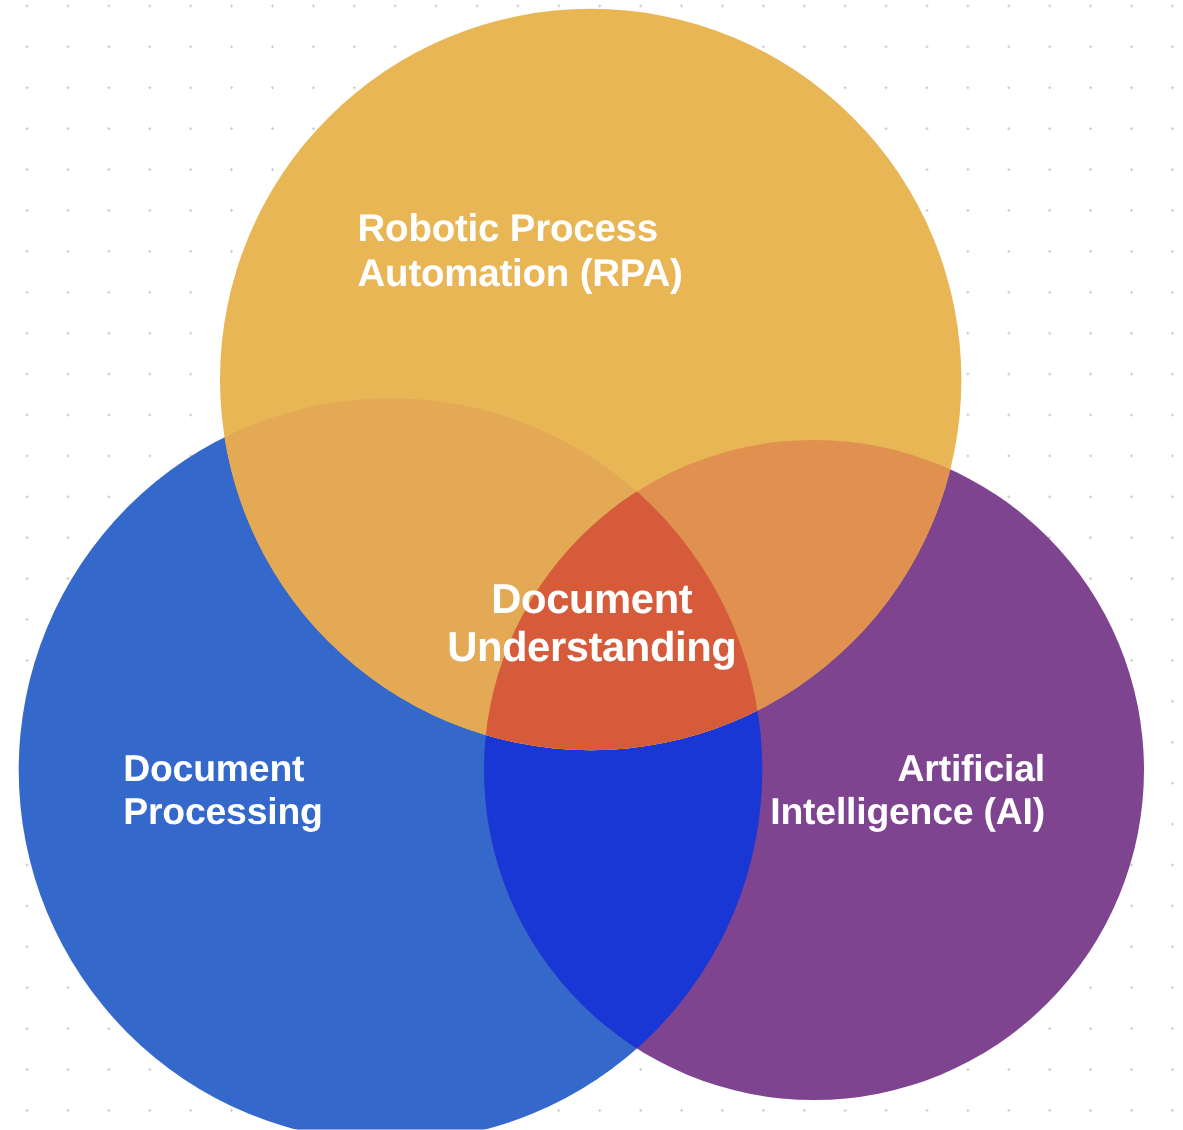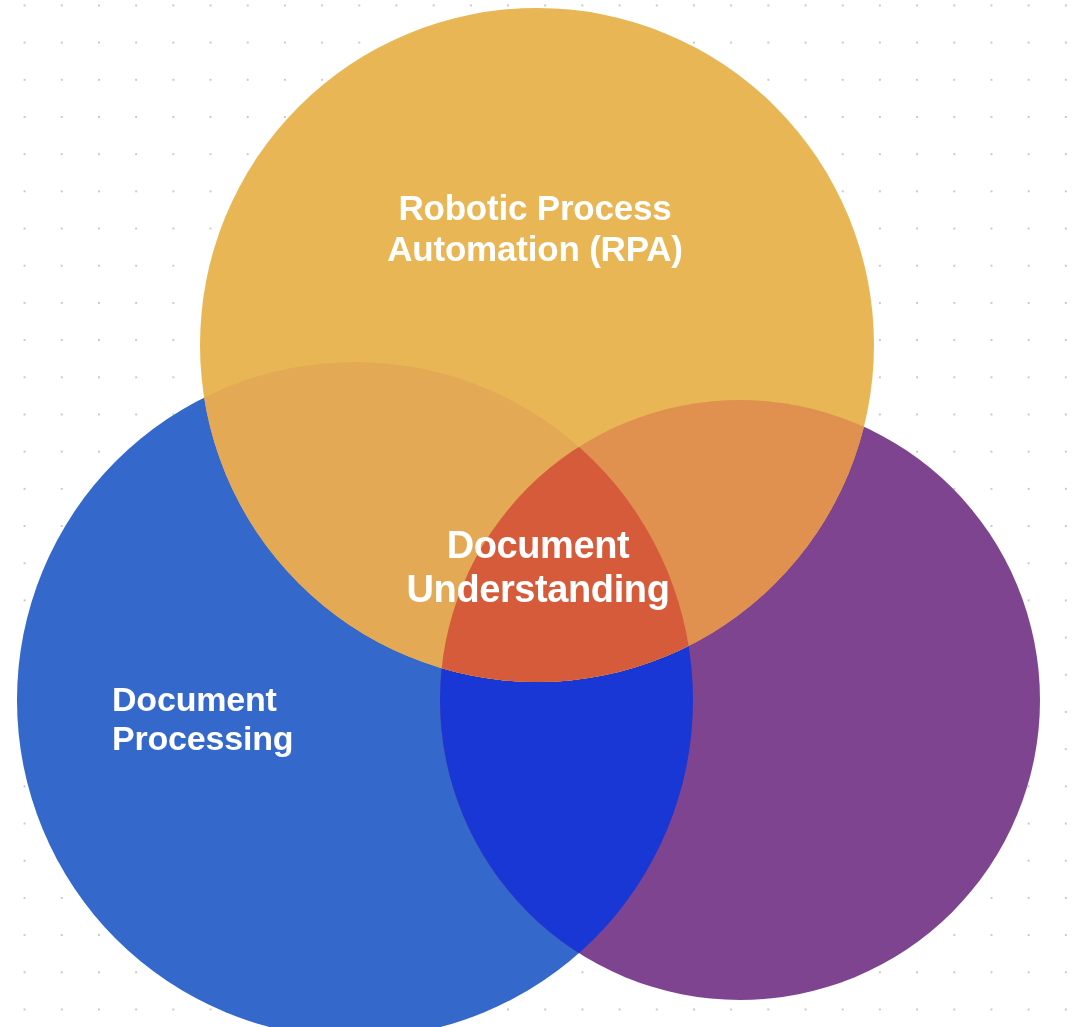--- a/index.html
+++ b/index.html
@@ -40,21 +40,20 @@
     letter-spacing: -0.2px;
     white-space: pre-line;
     text-rendering: optimizeLegibility;
     pointer-events: none;
   }
 
   #label-rpa {
     left: 325px;
     top: 188px;
     width: 420px;
-    text-align: center;
     font-size: 35px;
   }
 
   #label-center {
     left: 338px;
     top: 523px;
     width: 400px;
     text-align: center;
     font-size: 38px;
     letter-spacing: -0.4px;
@@ -118,17 +117,19 @@
       </g>
     </g>
   </svg>
 
   <div class="venn-label" id="label-rpa">Robotic Process
 Automation (RPA)</div>
 
   <div class="venn-label" id="label-docproc">Document
 Processing</div>
 
+  <div class="venn-label" id="label-ai">Artificial
+Intelligence (AI)</div>
 
   <div class="venn-label" id="label-center">Document
 Understanding</div>
 
 </div>
 
 </body></html>

